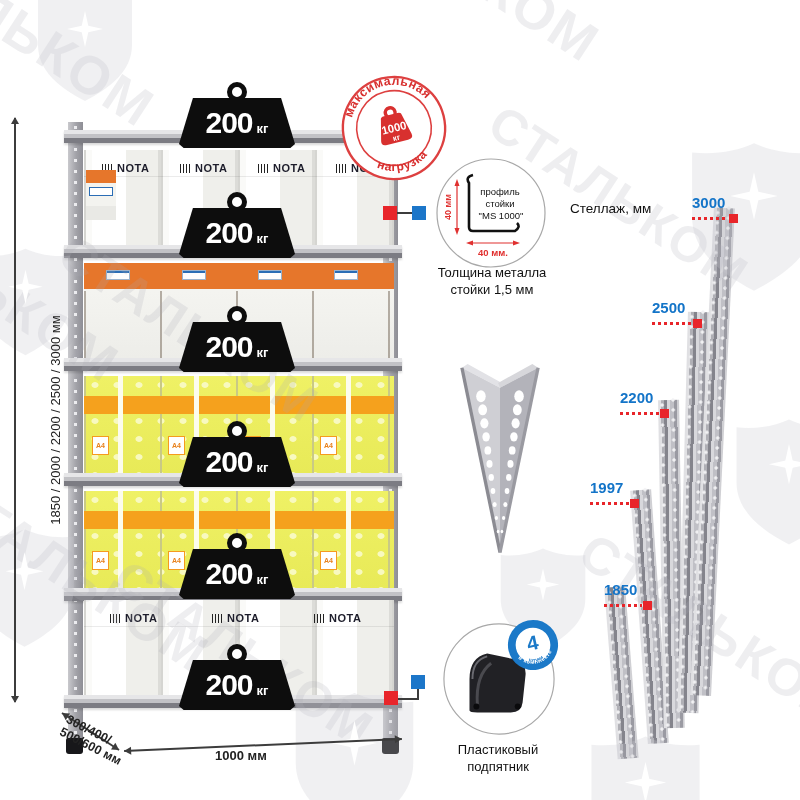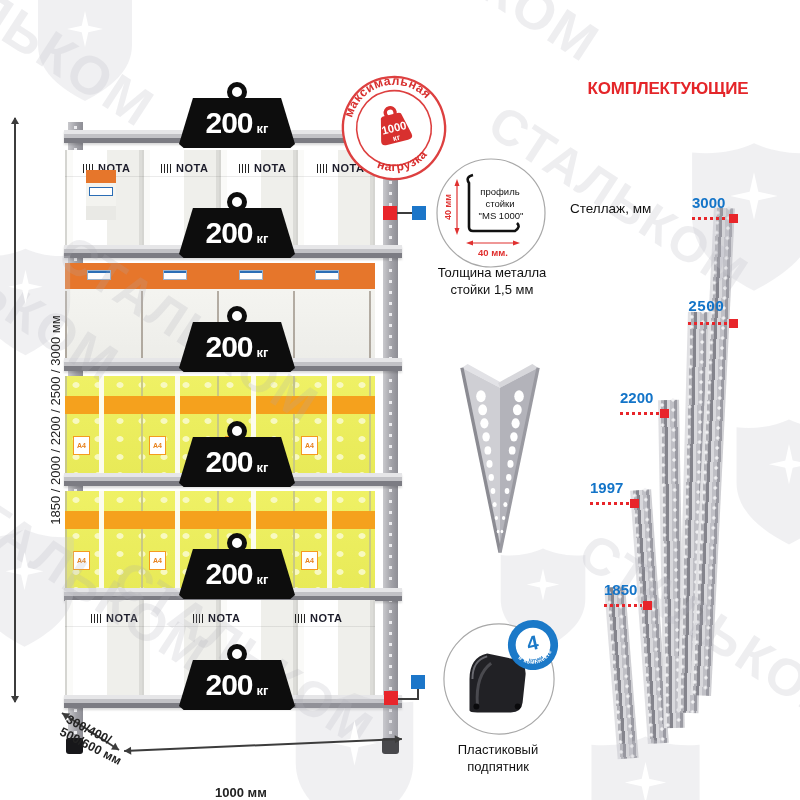--- a/index.html
+++ b/index.html
@@ -25,21 +25,21 @@
     background-image: radial-gradient(circle, #ececef 1.5px, rgba(0,0,0,0) 2px),
                       linear-gradient(90deg,#c9c9cd,#a2a2a8 55%,#8e8e95);
     background-size: 15px 11px, 100% 100%;
     background-repeat: repeat, no-repeat; }
   .rk-post.pl { left:4px; } .rk-post.pr { left:319px; }
   .beam { position:absolute; left:0; right:0; height:13px;
     background:linear-gradient(180deg,#e6e6e8 0 4px,#c2c2c6 4px 8px,#7c7c83 8px 13px);
     box-shadow:0 2px 2px rgba(0,0,0,0.15); }
   .beam.b0{top:22px;} .beam.b1{top:137px;} .beam.b2{top:250px;}
   .beam.b3{top:365px;} .beam.b4{top:480px;} .beam.b5{top:587px;}
-  .row { position:absolute; left:1px; width:310px; }
+  .row { position:absolute; left:20px; width:310px; }
   .row-nota { background:
       linear-gradient(180deg, rgba(0,0,0,0) 0 26px, rgba(0,0,0,0.08) 26px 27px, rgba(0,0,0,0) 27px),
       repeating-linear-gradient(90deg,#d5d5d1 0 2px,#fafaf8 2px 8px,#ffffff 8px 42px,#efefeb 42px 74px,#dcdcd8 74px 77px); }
   .row.r1 { top:42px; height:95px; }
   .row.r5 { top:492px; height:95px; }
   .row-lid { top:155px; height:95px; background:
       linear-gradient(180deg,#e6762b 0 26px, #f4f4f0 26px 28px, rgba(0,0,0,0) 28px),
       repeating-linear-gradient(90deg, rgba(60,40,20,0.35) 0 2px, rgba(0,0,0,0) 2px 76px),
       linear-gradient(180deg,#f7f7f3,#ededE9); }
   .row-yellow { height:97px; background:
@@ -93,21 +93,21 @@
   .dline { position:absolute; height:2px; background:#3c3c3c; z-index:6; }
   .dline::before, .dline::after { content:""; position:absolute; top:-3px;
       border-top:4px solid rgba(0,0,0,0); border-bottom:4px solid rgba(0,0,0,0); }
   .dline::before { left:0;  border-right:7px solid #3c3c3c; }
   .dline::after  { right:0; border-left:7px solid #3c3c3c; }
   .depth-line { left:62px; top:712px; width:68px; transform:rotate(33deg); transform-origin:left center; }
   .width-line { left:124px; top:744px; width:278px; transform:rotate(-2.5deg); }
   .depth-label { position:absolute; left:60px; top:726px; transform:rotate(27deg);
       font-size:12.5px; font-weight:600; color:#222; line-height:1.15; z-index:6; white-space:nowrap; }
   .width-label { position:absolute; left:215px; top:748px; font-size:13px; font-weight:600;
-      color:#222; z-index:6;margin-top:37px; }
+      color:#222; z-index:6; }
 
   
   .sqr { position:absolute; width:14px; height:14px; background:#e8252a; z-index:8; }
   .sqb { position:absolute; width:14px; height:14px; background:#1c76c9; z-index:8; }
   .cline { position:absolute; background:#3c3c3c; z-index:7; }
 
   
   .profile-circle { position:absolute; left:435px; top:157px; width:112px; height:112px; z-index:6; }
   .thickness { position:absolute; left:430px; top:265px; width:124px; text-align:center;
       font-size:13px; color:#111; line-height:1.3; z-index:6; }
@@ -137,21 +137,21 @@
   .rp2200 { left:658px; top:398px; height:330px; transform:rotate(-1deg); }
   .rp2500 { left:688px; top:310px; height:403px; transform:rotate(1.5deg); }
   .rp3000 { left:714px; top:206px; height:490px; transform:rotate(2.8deg); }
   .post-label { position:absolute; z-index:8; }
   .post-label .num { display:block; color:#1374c8; font-size:15px; font-weight:bold; margin-bottom:3px; }
   .post-label .pline { display:flex; align-items:center; }
   .post-label .dots { flex:1; height:3px;
       background:repeating-linear-gradient(90deg,#e8252a 0 3px,rgba(0,0,0,0) 3px 6px); }
   .post-label .sq { width:9px; height:9px; background:#e8252a; margin-left:1px; }
   .lb3000 { left:692px; top:194px; width:46px; }
-  .lb2500 { left:688px; top:299px; width:50px;font-family:Liberation Mono, monospace; }
+  .lb2500 { left:652px; top:299px; width:50px; }
   .lb2200 { left:620px; top:389px; width:49px; }
   .lb2000 { left:590px; top:479px; width:49px; }
   .lb1850 { left:566px; top:581px; width:48px;margin-left:38px; }
 </style>
 </head>
 <body>
 
 <div class="canvas">
 
   <div class="wm-layer">
@@ -416,21 +416,20 @@
     <circle cx="28" cy="28" r="18" fill="#ffffff"></circle>
     <text x="28" y="33" font-size="21" font-weight="bold" fill="#1b79c8" text-anchor="middle">4</text>
     <text font-size="5.5" font-weight="bold" fill="#1b79c8"><textPath href="#badgeInner" startOffset="50%" text-anchor="middle">штуки</textPath></text>
   </svg>
   <div class="foot-caption">
     <div>Пластиковый</div>
     <div>подпятник</div>
   </div>
 
   <div class="comp-heading">
-    <div>КОМПЛЕКТУЮЩИЕ</div>
   </div>
   <div class="hgt-label">Стеллаж, мм</div>
 
   <div class="rpost rp1850"></div>
   <div class="rpost rp2000"></div>
   <div class="rpost rp2200"></div>
   <div class="rpost rp2500"></div>
   <div class="rpost rp3000"></div>
 
   <div class="post-label lb3000">

